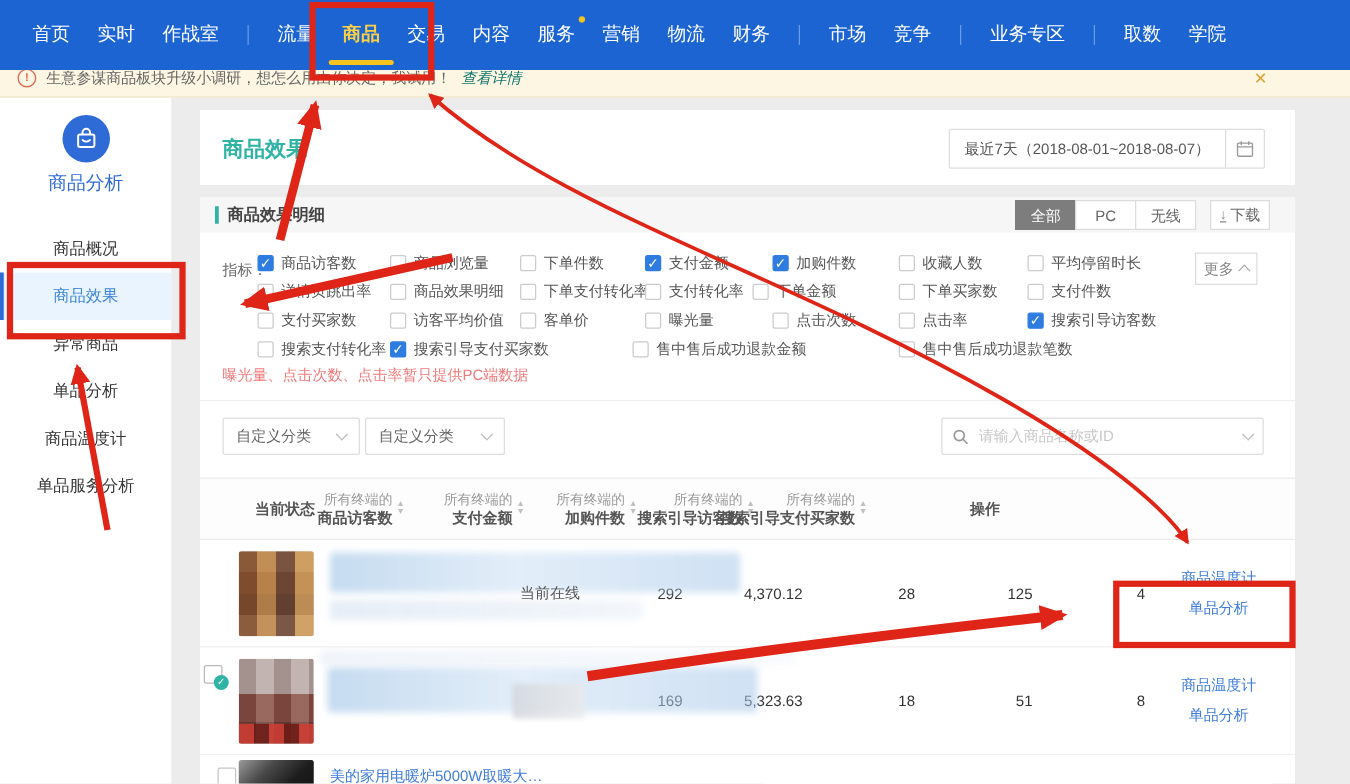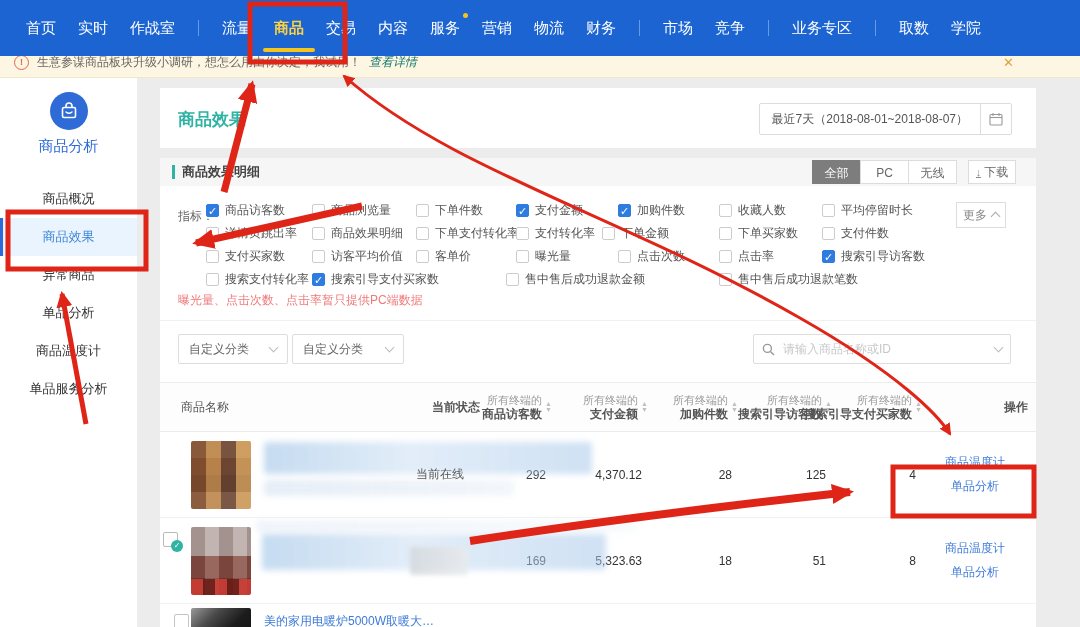--- a/index.html
+++ b/index.html
@@ -340,21 +340,20 @@
     <div class="search">
       <svg width="13" height="13" viewBox="0 0 13 13">
         <circle cx="5.4" cy="5.4" r="4" fill="none" stroke="#9a9a9a" stroke-width="1.4"></circle>
         <line x1="8.4" y1="8.4" x2="12" y2="12" stroke="#9a9a9a" stroke-width="1.4"></line>
       </svg>
       <input type="text" placeholder="请输入商品名称或ID" style="">
       <span class="sel-caret"></span>
     </div>
 
     <div class="thead">
-        <div class="th th-plain cw0 th-name">商品名称</div>
         <div class="th th-plain cw1 th-center">当前状态</div>
         <div class="th th-num cw2">
           <div class="th-lines">
             <div class="th-top">所有终端的</div>
             <div class="th-metric">商品访客数</div>
           </div>
           <div class="sorters">
             <div>▲</div>
             <div>▼</div>
           </div>

